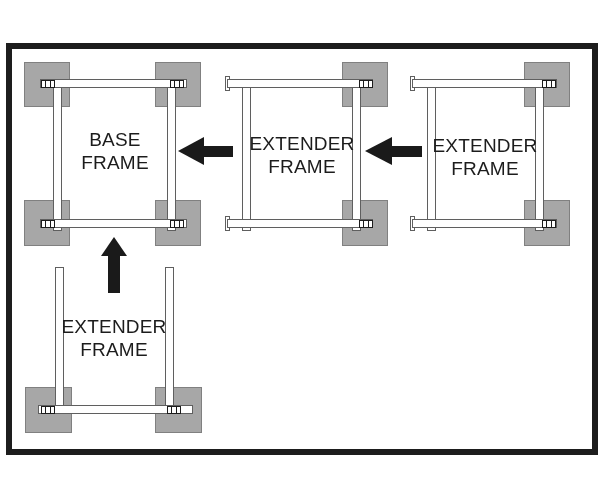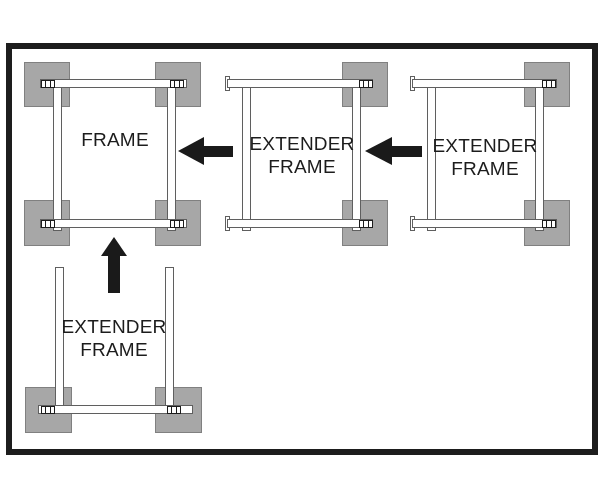--- a/index.html
+++ b/index.html
@@ -84,20 +84,21 @@
         <span></span>
         <span></span>
         <span></span>
       </div>
     <div class="bolt" style="left:170px;top:220px;width:14px;height:8px;">
         <span></span>
         <span></span>
         <span></span>
       </div>
     <div class="frame-label" style="left:42px;top:128px;width:146px;">
+      <div>BASE</div>
       <div>FRAME</div>
     </div>
   </div>
 
   
   <div class="grp">
     <div class="pad" style="left:342px;top:62px;width:46px;height:45px;"></div>
     <div class="pad" style="left:342px;top:200px;width:46px;height:46px;"></div>
     <div class="bar" style="left:225px;top:76px;width:5px;height:15px;"></div>
     <div class="bar" style="left:225px;top:216px;width:5px;height:15px;"></div>

